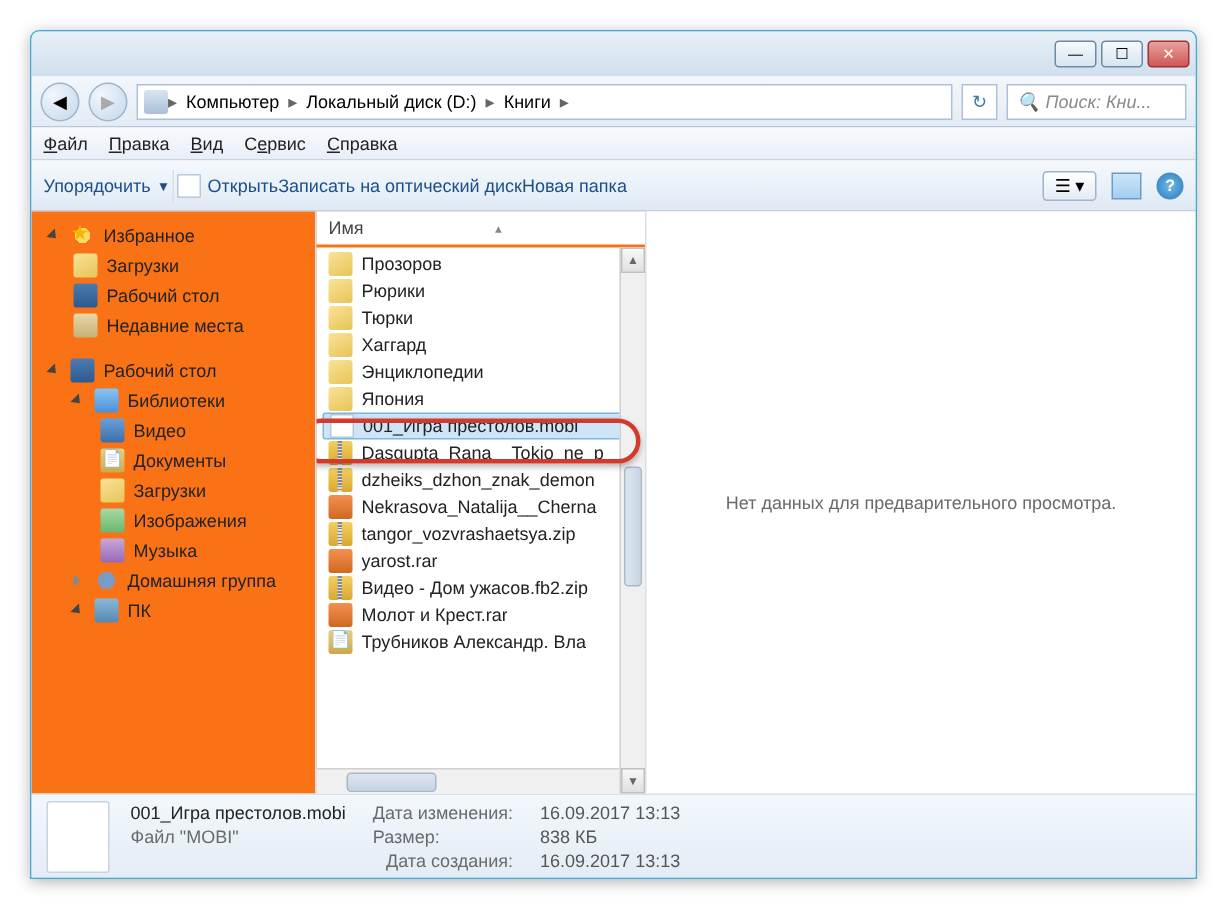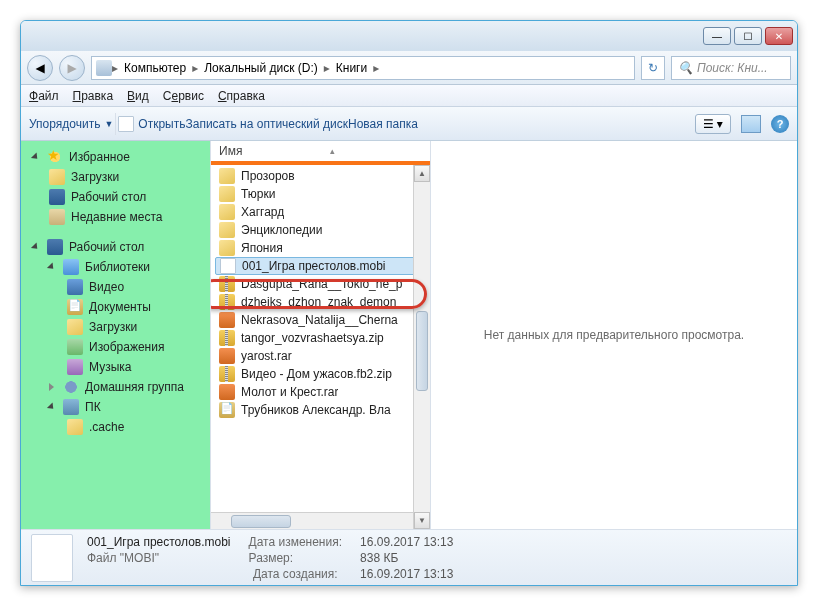--- a/index.html
+++ b/index.html
@@ -19,21 +19,21 @@
 .menubar span{color:#222}
 .menubar span u{text-decoration:underline}
 .toolbar{height:34px;background:linear-gradient(to bottom,#f5f9fd,#dfe9f4);border-bottom:1px solid #c0d0de;display:flex;align-items:center;padding:0 8px;}
 .tool{display:flex;align-items:center;gap:4px;color:#1d4e89}
 .tool .arrow{font-size:9px;color:#1d4e89}
 .tool-right{margin-left:auto;display:flex;gap:10px;align-items:center}
 .views{width:36px;height:20px;border:1px solid #9db4cb;border-radius:3px;background:linear-gradient(#fff,#e3ecf5);display:flex;align-items:center;justify-content:center}
 .preview-toggle{width:20px;height:18px;background:linear-gradient(#cde5f7,#a5cdef);border:1px solid #6d9bc5}
 .help{width:18px;height:18px;border-radius:50%;background:radial-gradient(#6fb7e8,#2a7ab8);color:#fff;display:flex;align-items:center;justify-content:center;font-size:11px;font-weight:bold}
 .body{flex:1;display:flex;min-height:0}
-.sidebar{width:190px;border-right:1px solid #d8e0ea;background:#86efac;padding:6px 4px;overflow:hidden}
+.sidebar{width:190px;border-right:1px solid #d8e0ea;background:#f97316;padding:6px 4px;overflow:hidden}
 .sb-item{display:flex;align-items:center;gap:6px;padding:2px 6px 2px 22px;color:#222;white-space:nowrap}
 .sb-item.lvl0{padding-left:8px}
 .sb-item.lvl1{padding-left:24px}
 .tri{display:inline-block;width:0;height:0;border-top:4px solid transparent;border-bottom:4px solid transparent;border-left:5px solid #888;margin-right:3px}
 .tri.open{transform:rotate(45deg);border-left-color:#444}
 .ico{width:16px;height:16px;display:inline-block;flex-shrink:0}
 .ico.star{background:radial-gradient(circle,#ffd966 45%,transparent 46%);position:relative}
 .ico.star::before{content:"★";color:#f2b800;font-size:14px;position:absolute;top:-2px;left:0}
 .ico.folder{background:linear-gradient(150deg,#fae398,#e6c457);border-radius:2px}
 .ico.desktop{background:linear-gradient(#4d7baf,#2a5a90);border-radius:2px}
@@ -45,21 +45,21 @@
 .ico.img{background:linear-gradient(#a8d8a8,#6ab86a);border-radius:2px}
 .ico.music{background:linear-gradient(#c8a8d8,#9868b8);border-radius:2px}
 .ico.hg{background:radial-gradient(circle,#7a9ac8 50%,transparent 51%)}
 .ico.pc{background:linear-gradient(#88b8d8,#5888b0);border-radius:2px}
 .ico.zip{background:linear-gradient(#f4d060,#d8a830);border-radius:2px;position:relative}
 .ico.zip::after{content:"";position:absolute;left:6px;top:0;width:3px;height:16px;background:repeating-linear-gradient(#888,#888 1px,#ddd 1px,#ddd 2px)}
 .ico.rar{background:linear-gradient(#f49050,#d06820);border-radius:2px}
 .ico.file{background:#fff;border:1px solid #b8c8d8;border-radius:1px}
 .ico.computer{background:linear-gradient(#d8e5f0,#a8c0d8);border-radius:2px}
 .filelist{width:220px;display:flex;flex-direction:column;border-right:1px solid #d8e0ea;position:relative}
-.col-header{height:24px;border-bottom:4px solid #f97316;display:flex;align-items:center;padding:0 8px;color:#444}
+.col-header{height:24px;border-bottom:2px solid #f97316;display:flex;align-items:center;padding:0 8px;color:#444}
 .files{flex:1;overflow:hidden;padding:2px 0;position:relative}
 .highlight{position:absolute;border:3px solid #d43a2c;border-radius:18px;left:-12px;width:228px;height:30px;top:114px;box-shadow:0 2px 4px rgba(0,0,0,.3);pointer-events:none;z-index:10}
 .frow{display:flex;align-items:center;gap:6px;padding:1px 8px;color:#222;white-space:nowrap;overflow:hidden}
 .frow.selected{background:#cde5f7;border:1px solid #7ab8e0;border-radius:2px;margin:0 4px;padding:0 4px}
 .frow .name{overflow:hidden;text-overflow:ellipsis}
 .vscroll{position:absolute;right:0;top:24px;bottom:0;width:17px;background:#f0f0f0;border-left:1px solid #d0d0d0}
 .vscroll .thumb{position:absolute;left:2px;right:2px;top:40%;height:80px;background:linear-gradient(to right,#dde6ef,#c5d4e3);border:1px solid #a8b8c8;border-radius:3px}
 .vscroll .arr{position:absolute;left:0;right:0;height:17px;background:linear-gradient(#f8f8f8,#e0e0e0);border:1px solid #c0c0c0;display:flex;align-items:center;justify-content:center;font-size:8px;color:#666}
 .vscroll .arr.up{top:0}
 .vscroll .arr.down{bottom:0}
@@ -192,36 +192,36 @@
       <div class="sb-item lvl1">
           <span class="tri"></span>
           <span class="ico hg"></span>
           <span>Домашняя группа</span>
         </div>
       <div class="sb-item lvl1">
           <span class="tri open"></span>
           <span class="ico pc"></span>
           <span>ПК</span>
         </div>
-      <div class="sb-item" style="padding-left:42px">
-          <span class="ico folder"></span>
-          <span>.cache</span>
-        </div>
     </div>
 
     <div class="filelist">
       <div class="col-header">
           <span>Имя</span>
           <span style="margin:0 auto;font-size:9px;color:#888">▴</span>
         </div>
       <div class="files" id="files-container">
         <div class="highlight"></div>
       <div class="frow">
             <span class="ico folder"></span>
             <span class="name">Прозоров</span>
+          </div>
+          <div class="frow">
+            <span class="ico folder"></span>
+            <span class="name">Рюрики</span>
           </div>
           <div class="frow">
             <span class="ico folder"></span>
             <span class="name">Тюрки</span>
           </div>
           <div class="frow">
             <span class="ico folder"></span>
             <span class="name">Хаггард</span>
           </div>
           <div class="frow">
@@ -289,19 +289,19 @@
     <div class="sb-info">
       <span class="filename">001_Игра престолов.mobi</span>
       <span style="text-align:center;color:#6a6a6a">Дата изменения:</span>
       <span>16.09.2017 13:13</span>
       <span></span>
       <span style="color:#6a6a6a">Файл "MOBI"</span>
       <span style="text-align:left;color:#6a6a6a">Размер:</span>
       <span>838 КБ</span>
       <span></span>
       <span></span>
-      <span style="text-align:center;color:#6a6a6a">Дата создания:</span>
+      <span style="text-align:right;color:#6a6a6a">Дата создания:</span>
       <span>16.09.2017 13:13</span>
       <span></span>
     </div>
   </div>
 
 </div>
 
 </body></html>

